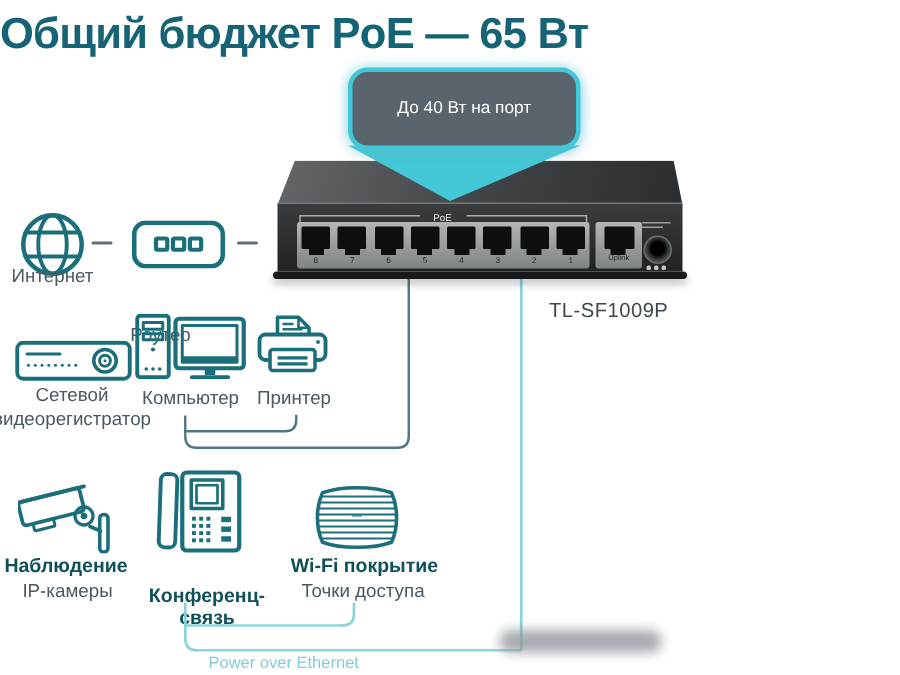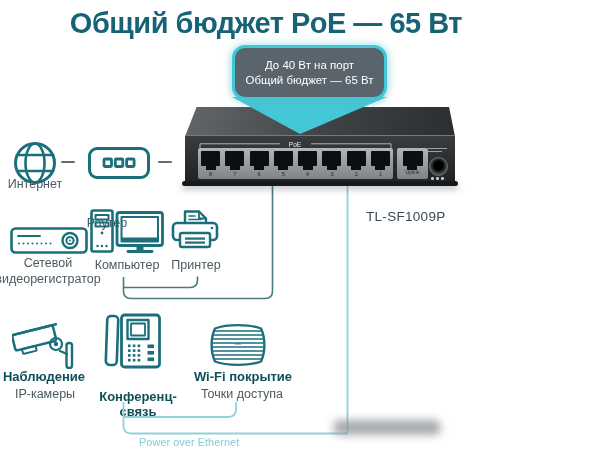--- a/index.html
+++ b/index.html
@@ -1,19 +1,19 @@
 <!DOCTYPE html>
 <html><head>
 <meta charset="utf-8">
 <style>
   html,body{margin:0;padding:0;background:#fff;}
   .stage{position:relative;width:600px;height:450px;background:#fff;overflow:hidden;
          font-family:"Liberation Sans",sans-serif;}
 
-  .title{position:absolute;left:0;top:7px;width:462px;text-align:right;
+  .title{position:absolute;left:0;top:7px;width:462px;text-align:left;
          font-size:29px;font-weight:bold;color:#156375;letter-spacing:-0.5px;}
 
   
   .lines{position:absolute;left:0;top:0;z-index:1;}
   .ln-dark{stroke:#4d7880;stroke-width:1.6;fill:none;}
   .ln-light{stroke:#8ed2dc;stroke-width:1.8;fill:none;}
 
   .dash{position:absolute;width:14px;height:2px;background:#5f6e73;border-radius:1px;}
   .dash1{left:61px;top:161px;}
   .dash2{left:158px;top:161px;}
@@ -49,21 +49,21 @@
          background:linear-gradient(#b2b6b8,#7e8385);border-radius:2px;display:flex;
          flex-direction:column;align-items:center;padding-top:3px;}
   .uplink-label{font-size:5px;line-height:6px;color:#26292b;margin-top:3px;}
   .pwr-line{position:absolute;width:19px;height:1px;background:#9aa0a3;}
   .pwr-jack{position:absolute;left:244px;top:50px;width:17px;height:17px;border-radius:50%;
          border:1px solid #6a6f72;
          background:radial-gradient(circle at 50% 45%,#000 35%,#3a3e40 60%,#555a5c 75%,#2e3133 100%);}
   .pwr-pol{position:absolute;left:246px;top:70px;display:flex;gap:2.5px;}
   .pwr-pol i{width:2.5px;height:2.5px;border-radius:50%;background:#c3c8ca;}
 
-  .model{position:absolute;left:366px;top:209px;font-size:13.5px;color:#3c4850;letter-spacing:.3px;}
+  .model{position:absolute;left:366px;top:199px;font-size:13.5px;color:#3c4850;letter-spacing:.3px;}
 
   
   .icon{position:absolute;}
   .icon svg{display:block;stroke:#1b6f7b;fill:none;stroke-linecap:round;stroke-linejoin:round;}
   .lbl{position:absolute;text-align:center;font-size:12.5px;line-height:16px;color:#4a5960;}
   .lbl-b{position:absolute;text-align:center;font-size:13px;font-weight:bold;color:#0f5058;}
 
   .poe-text{position:absolute;left:139px;top:436px;font-size:11px;color:#85ccd7;}
   .wm{position:absolute;left:333px;top:420px;width:108px;height:15px;background:#90959a;
       border-radius:7px;filter:blur(4px);opacity:.8;z-index:7;}
@@ -279,19 +279,18 @@
       </div>
   </div>
 
   <div class="model">TL-SF1009P</div>
 
   <svg class="pointer" width="600" height="450">
     <polygon points="232,97 387,97 300,134" fill="#44c8d7"></polygon>
   </svg>
   <div class="bubble">
     <div>До 40 Вт на порт</div>
-    <div>Общий бюджет — 65 Вт</div>
   </div>
 
   <div class="poe-text">Power over Ethernet</div>
   <div class="wm"></div>
 
 </div>
 
 </body></html>

